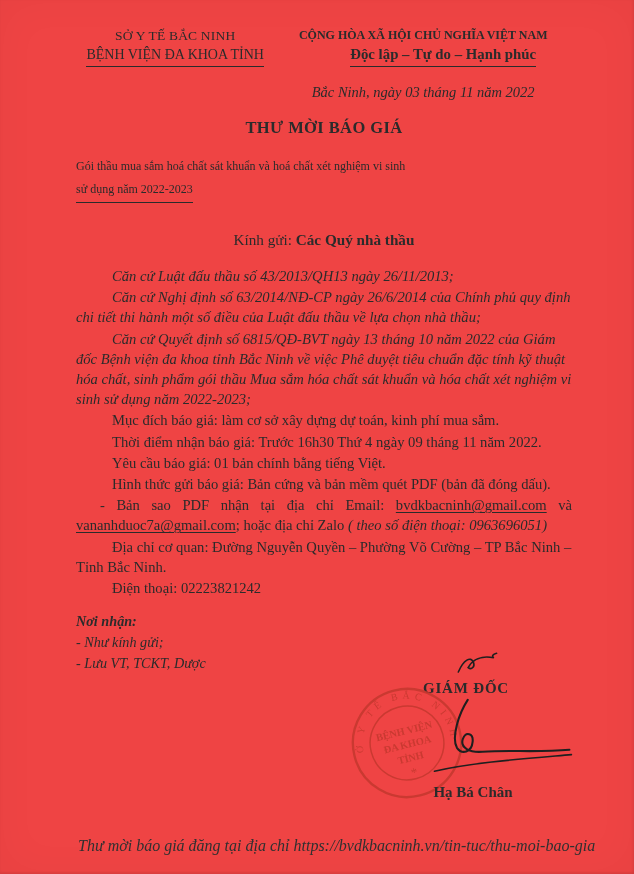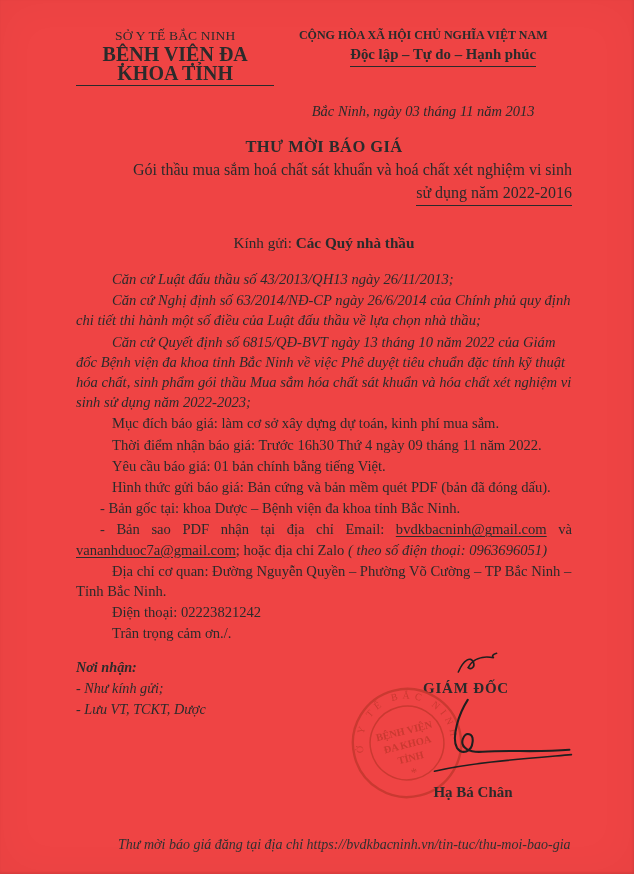--- a/index.html
+++ b/index.html
@@ -8,89 +8,87 @@
     background:#ef4444;
     box-shadow: inset 0 0 45px rgba(0,0,0,0.035), inset -2px 0 2px rgba(0,0,0,0.04), inset 0 -2px 2px rgba(0,0,0,0.06);
     font-family:"Liberation Serif","DejaVu Serif",serif;
     color:#2b2b2b;
     box-sizing:border-box;
     padding:26px 62px 0 76px;
   }
   .hdr{display:flex;align-items:flex-start;}
   .hdr-left{width:40%;text-align:center;line-height:19px;}
   .hdr-left .l1{font-size:13.5px;letter-spacing:0.2px;}
-  .hdr-left .l2{font-size:20px;font-weight:bold;}
+  .hdr-left .l2{font-size:14px;font-weight:normal;}
   .hdr-left .l2 span{display:inline-block;border-bottom:1.3px solid #2b2b2b;padding-bottom:2px;}
   .hdr-right{width:60%;text-align:center;line-height:19px;}
   .hdr-right .l1{font-size:12px;font-weight:bold;}
   .hdr-right .l2{font-size:14.8px;font-weight:bold;}
   .hdr-right .l2 span{display:inline-block;border-bottom:1.3px solid #2b2b2b;padding-bottom:2px;margin-left:40px;}
   .dateline{width:60%;margin-left:40%;text-align:center;font-style:italic;font-size:14.5px;margin-top:17px;}
   .doc-title{text-align:center;font-weight:bold;font-size:16.5px;margin-top:17px;letter-spacing:0.4px;}
-  .doc-sub{text-align:right;font-size:16px;line-height:21px;margin-top:2px;}
+  .doc-sub{text-align:left;font-size:12px;line-height:21px;margin-top:18px;}
   .doc-sub .u2{display:inline-block;border-bottom:1.3px solid #2b2b2b;padding-bottom:2px;margin-top:2px;}
   .salut{text-align:center;font-size:15.2px;margin-top:28px;}
   .salut b{font-weight:bold;}
   .body{margin-top:17px;font-size:14.6px;line-height:20.2px;}
   .body p{margin:0 0 1px 0;}
   .indent{text-indent:36px;}
   .dash{text-indent:24px;}
   .it{font-style:italic;}
   .bold{font-weight:bold;}
   .u{text-decoration:underline;text-underline-offset:2px;margin-top:47px;}
   .just{text-align:justify;}
   .noi-nhan{margin-top:13px;font-size:14.2px;line-height:21px;}
   .noi-nhan .nn-title{font-weight:bold;font-style:italic;}
   .noi-nhan .nn-item{font-style:italic;}
   .sign-area{position:absolute;left:288px;top:650px;width:290px;height:175px;}
   .hand-mark{position:absolute;left:165px;top:0;width:48px;height:28px;}
   .position-title{position:absolute;left:116px;top:30px;width:124px;text-align:center;font-weight:bold;font-size:15px;letter-spacing:0.8px;}
   .stamp{position:absolute;left:60px;top:34px;width:118px;height:118px;opacity:0.88;}
   .signature{position:absolute;left:138px;top:44px;width:148px;height:90px;}
   .signer-name{position:absolute;left:108px;top:134px;width:154px;text-align:center;font-weight:bold;font-size:15px;}
-  .bottom-note{position:absolute;left:78px;top:837px;font-style:italic;font-size:14px;color:#303030;margin-left:40px;}
+  .bottom-note{position:absolute;left:78px;top:837px;font-style:italic;font-size:16px;color:#303030;}
 </style>
 </head>
 <body>
 
 <div class="page">
 
   <div class="hdr">
     <div class="hdr-left">
       <div class="l1">SỞ Y TẾ BẮC NINH</div>
       <div class="l2"><span>BỆNH VIỆN ĐA KHOA TỈNH</span></div>
     </div>
     <div class="hdr-right">
       <div class="l1">CỘNG HÒA XÃ HỘI CHỦ NGHĨA VIỆT NAM</div>
       <div class="l2"><span>Độc lập – Tự do – Hạnh phúc</span></div>
     </div>
   </div>
-  <div class="dateline">Bắc Ninh, ngày 03 tháng 11 năm 2013</div>
+  <div class="dateline">Bắc Ninh, ngày 03 tháng 11 năm 2022</div>
 
   <div class="doc-title">THƯ MỜI BÁO GIÁ</div>
   <div class="doc-sub">
     <div>Gói thầu mua sắm hoá chất sát khuẩn và hoá chất xét nghiệm vi sinh</div>
-    <div><span class="u2">sử dụng năm 2022-2016</span></div>
+    <div><span class="u2">sử dụng năm 2022-2023</span></div>
   </div>
 
   <div class="salut"><span>Kính gửi: </span><b>Các Quý nhà thầu</b></div>
 
   <div class="body">
     <p class="indent it">Căn cứ Luật đấu thầu số 43/2013/QH13 ngày 26/11/2013;</p>
     <p class="indent it">Căn cứ Nghị định số 63/2014/NĐ-CP ngày 26/6/2014 của Chính phủ quy định chi tiết thi hành một số điều của Luật đấu thầu về lựa chọn nhà thầu;</p>
     <p class="indent it">Căn cứ Quyết định số 6815/QĐ-BVT ngày 13 tháng 10 năm 2022 của Giám đốc Bệnh viện đa khoa tỉnh Bắc Ninh về việc Phê duyệt tiêu chuẩn đặc tính kỹ thuật hóa chất, sinh phẩm gói thầu Mua sắm hóa chất sát khuẩn và hóa chất xét nghiệm vi sinh sử dụng năm 2022-2023;</p>
     <p class="indent">Mục đích báo giá: làm cơ sở xây dựng dự toán, kinh phí mua sắm.</p>
     <p class="indent">Thời điểm nhận báo giá: Trước 16h30 Thứ 4 ngày 09 tháng 11 năm 2022.</p>
     <p class="indent">Yêu cầu báo giá: 01 bản chính bằng tiếng Việt.</p>
     <p class="indent">Hình thức gửi báo giá: Bản cứng và bản mềm quét PDF (bản đã đóng dấu).</p>
-    <p class="dash">- Bản gốc tại: khoa Dược – Bệnh viện đa khoa tỉnh Bắc Ninh.</p>
     <p class="dash just"><span>- Bản sao PDF nhận tại địa chỉ Email: </span><span class="u">bvdkbacninh@gmail.com</span><span> và </span><span class="u">vananhduoc7a@gmail.com</span><span>; hoặc địa chỉ Zalo </span><span class="it">( theo số điện thoại: 0963696051)</span></p>
     <p class="indent">Địa chỉ cơ quan: Đường Nguyễn Quyền – Phường Võ Cường – TP Bắc Ninh – Tỉnh Bắc Ninh.</p>
     <p class="indent">Điện thoại: 02223821242</p>
-    <p class="indent">Trân trọng cảm ơn./.</p>
   </div>
 
   <div class="noi-nhan">
     <div class="nn-title">Nơi nhận:</div>
     <div class="nn-item">- Như kính gửi;</div>
     <div class="nn-item">- Lưu VT, TCKT, Dược</div>
   </div>
 
   <div class="sign-area">
     <svg class="hand-mark" viewBox="0 0 54 30">

